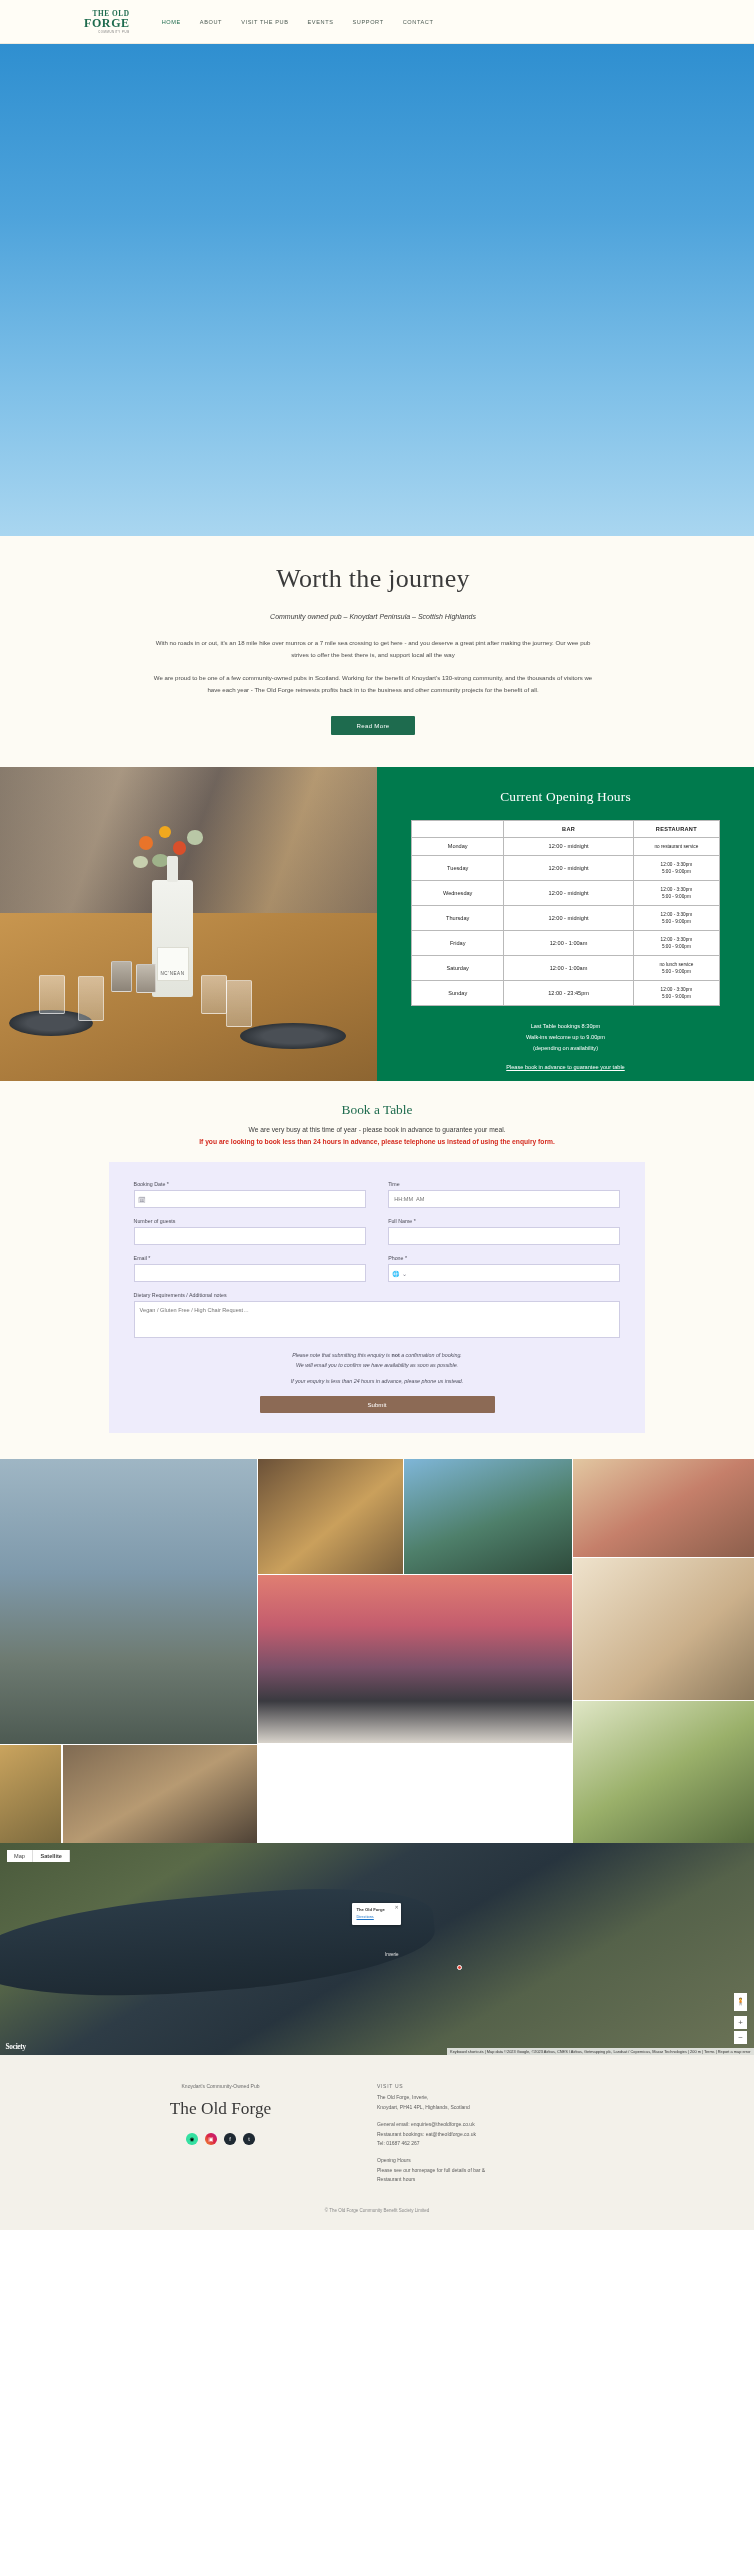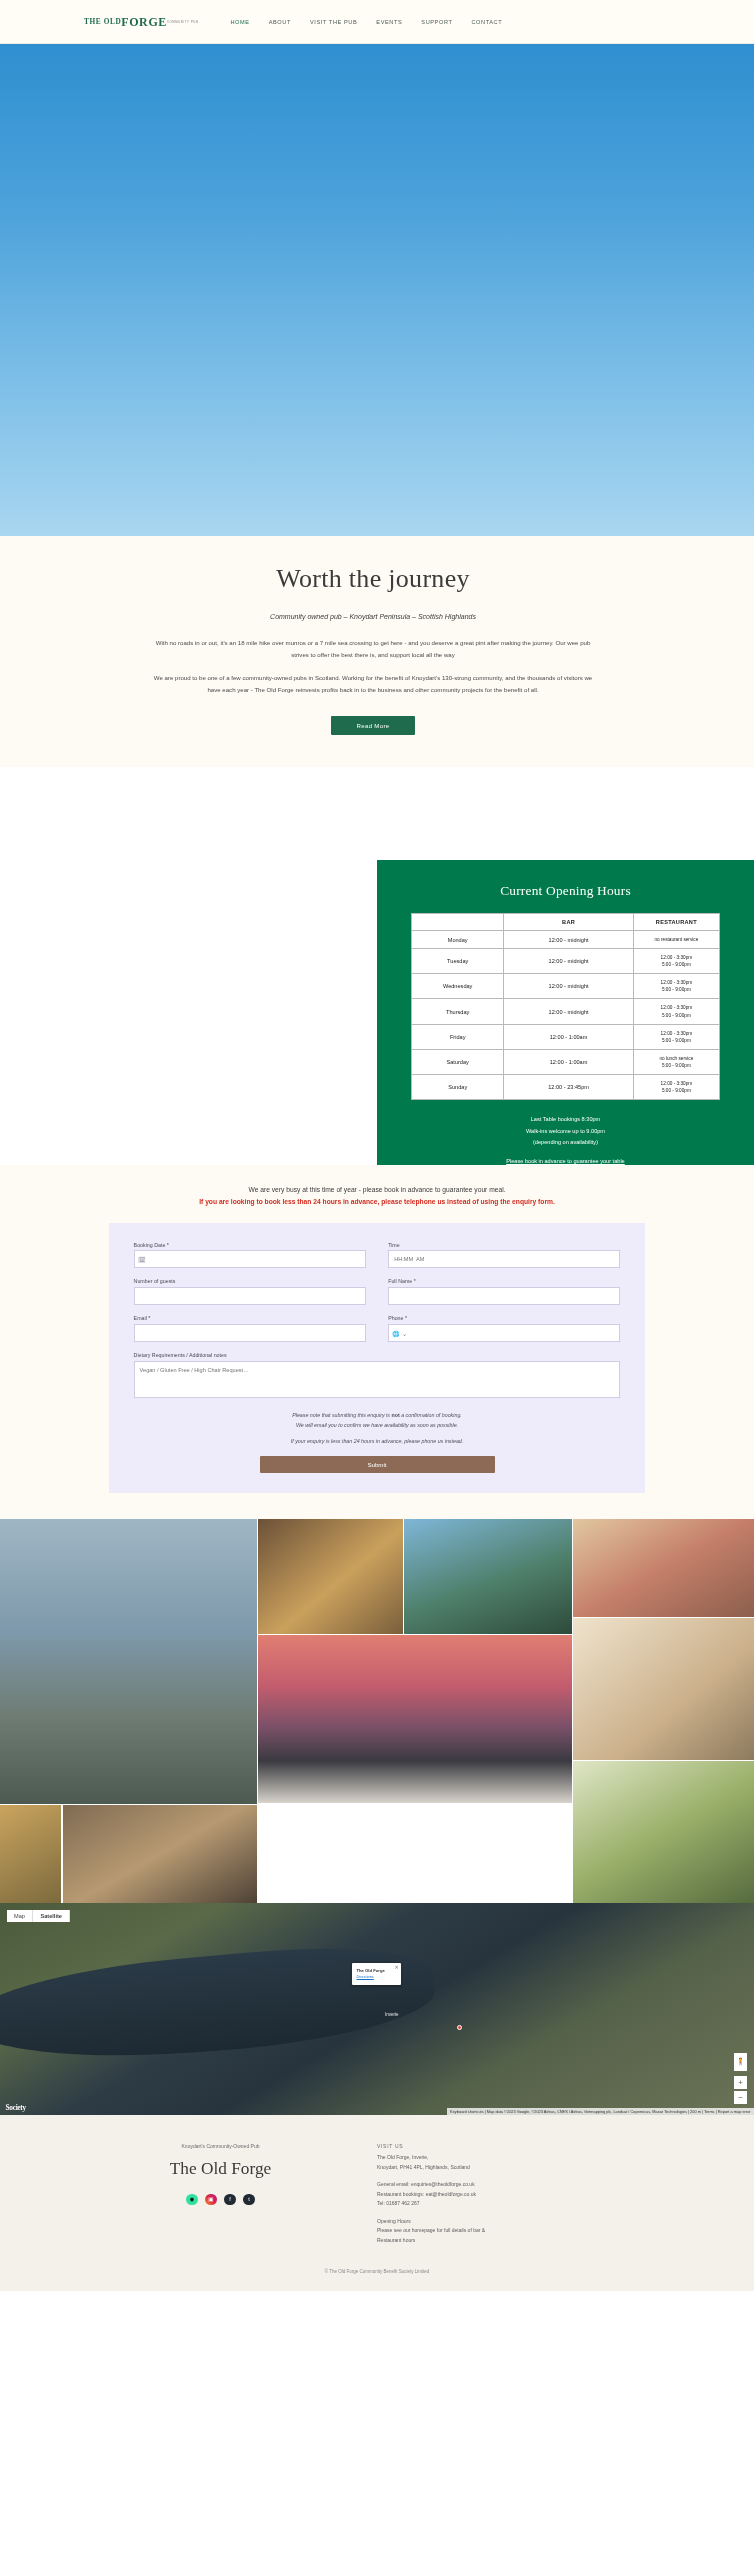--- a/index.html
+++ b/index.html
@@ -15,22 +15,22 @@
   .header {
     height: 44px;
     background: #fffdf6;
     display: flex;
     align-items: center;
     padding: 0 0 0 84px;
     border-bottom: 0.6px solid #f0ece0;
   }
   .logo {
     display: flex;
-    flex-direction: row;
-    align-items: center;
+    flex-direction: column;
+    align-items: flex-end;
     line-height: 1;
     margin-right: 32px;
   }
   .logo-top { font-family: "Liberation Serif", serif; font-size: 7.3px; letter-spacing: 0.6px; color: #1e6b4e; font-weight: bold;}
   .logo-mid { font-family: "Liberation Serif", serif; font-size: 12px; letter-spacing: 0.6px; color: #1e6b4e; font-weight: bold;}
   .logo-sub { font-size: 2.8px; letter-spacing: 0.6px; color: #777; margin-top: 1.7px;}
   .nav { display: flex; align-items: center; gap: 19px; }
   .nav a {
     font-size: 5.6px;
     letter-spacing: 0.6px;
@@ -81,21 +81,21 @@
     color: #fff;
     font-size: 6.1px;
     padding: 6.1px 26px;
     border: none;
     border-radius: 1.1px;
     cursor: pointer;
     letter-spacing: 0.3px;
   }
 
   
-  .hours-wrap { display: flex; width: 754px; height: 398px; align-items: flex-end; }
+  .hours-wrap { display: flex; width: 754px; height: 314px; }
   .hours-photo {
     width: 377px;
     background:
       linear-gradient(180deg, rgba(120,110,100,.25), rgba(60,50,45,.35)),
       linear-gradient(110deg,#8d7f6f 0%, #b9a58c 25%, #6e625a 45%, #caa877 65%, #7b6a5c 100%);
     position: relative;
     overflow: hidden;
   }
   .tbl-surface {
     position:absolute; left:0; bottom:0; width:100%; height:168px;
@@ -382,20 +382,21 @@
     <div class="hours-notes">
       <div>Last Table bookings 8:30pm</div>
       <div>Walk-ins welcome up to 9.00pm</div>
       <div>(depending on availability)</div>
     </div>
     <a href="#" class="hours-link">Please book in advance to guarantee your table</a>
   </div>
 </section>
 
 <section class="booking">
+  <h2>Book a Table</h2>
   <div class="line1">We are very busy at this time of year - please book in advance to guarantee your meal.</div>
   <div class="line2">If you are looking to book less than 24 hours in advance, please telephone us instead of using the enquiry form.</div>
 
   <form class="form-card">
     <div class="frow">
       <div class="fcol">
         <label class="flabel">Booking Date *</label>
         <div class="fld">
           <span class="ic">🗓</span>
           <input class="finput with-icon" type="text" value="" style="">

